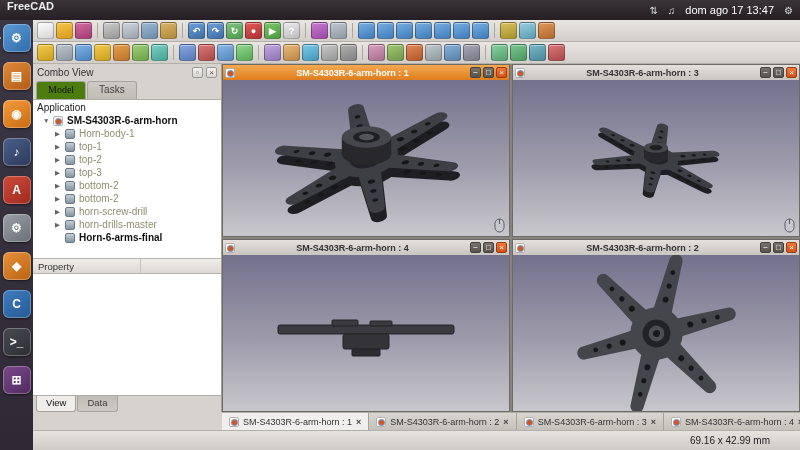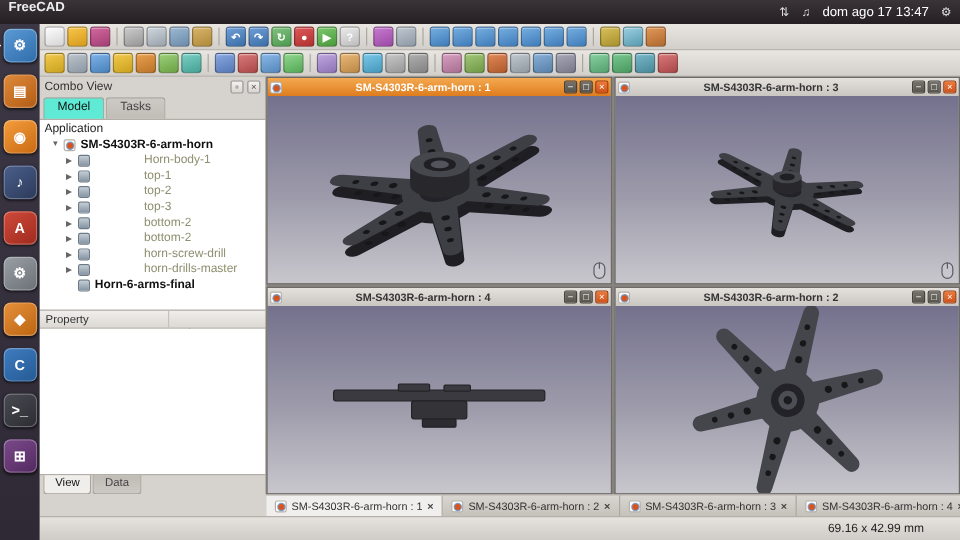--- a/index.html
+++ b/index.html
@@ -28,30 +28,30 @@
   .wb-ic{width:10px;height:10px;border-radius:2px;background:linear-gradient(#f0b040,#c07818);margin-right:4px;border:1px solid #8a5a10;}
   .wbcombo .arrowbtn{margin-left:auto;width:14px;height:14px;background:linear-gradient(#f4f1ee,#d7d3ce);border:1px solid #a9a59f;border-radius:2px;font-size:7px;display:flex;align-items:center;justify-content:center;color:#444;}
 
   
   #combo-view{position:absolute;left:33px;top:64px;width:189px;height:348px;background:#d6d2cd;border-right:1px solid #a3a099;display:flex;flex-direction:column;}
   .dock-title{height:17px;display:flex;align-items:center;padding:0 4px;font-size:10px;color:#333;}
   .dock-title .sp{flex:1;}
   .dock-btn{width:11px;height:11px;margin-left:3px;border:1px solid #999;background:linear-gradient(#f5f3f0,#d8d5d0);font-size:8px;line-height:9px;text-align:center;color:#555;border-radius:2px;}
   .panel-tabs{display:flex;height:19px;padding-left:3px;gap:1px;border-bottom:1px solid #b1ada7;}
   .panel-tab{padding:2px 11px 0 11px;font-size:10px;background:linear-gradient(#cdc9c4,#c0bcb6);border:1px solid #a6a29c;border-bottom:none;border-radius:3px 3px 0 0;color:#444;}
-  .panel-tab.active{background:#5eead4;color:#111;}
+  .panel-tab.active{background:#4d7c0f;color:#111;font-family:Liberation Serif, serif;}
   .list-header{height:16px;background:linear-gradient(#f0eeeb,#dcd9d4);border-bottom:1px solid #b8b4ae;font-size:9.5px;padding:2px 5px;color:#333;}
   #tree{flex:0 0 158px;background:#fff;overflow:hidden;font-size:10px;padding-top:1px;}
   .tree-row{display:flex;align-items:center;height:13px;padding-left:4px;color:#222;white-space:nowrap;}
   .tree-row.doc{padding-left:10px;}
   .tree-row.child{padding-left:22px;}
   .tree-row .arrow{width:10px;font-size:6.5px;color:#666;text-align:left;flex:0 0 auto;}
   .tree-ic{width:10px;height:10px;border-radius:2px;margin-right:4px;flex:0 0 auto;background:linear-gradient(#c3cdd6,#8594a2);border:1px solid #6d7a86;}
   .lbl{overflow:hidden;text-overflow:ellipsis;}
-  .dim{color:#8e8e70;margin-left:41px;}
+  .dim{color:#8e8e70;}
   .bold{font-weight:bold;color:#111;}
   #prop-header{display:flex;height:16px;background:linear-gradient(#f0eeeb,#dcd9d4);border-top:1px solid #b8b4ae;border-bottom:1px solid #b8b4ae;font-size:9.5px;color:#333;}
   #prop-header .col1{width:108px;border-right:1px solid #c5c1bb;padding:2px 5px;}
   #prop-header .col2{padding:14px 5px;}
   #prop-body{flex:1;background:#fff;}
   #combo-bottom-tabs{height:17px;display:flex;padding-left:3px;gap:1px;background:#d6d2cd;border-top:1px solid #b1ada7;}
   .btab{padding:1px 9px;font-size:9.5px;background:linear-gradient(#bfbbb5,#cdc9c4);border:1px solid #a6a29c;border-top:none;border-radius:0 0 3px 3px;color:#444;}
   .btab.active{background:#f0eeeb;color:#111;}
 
   

